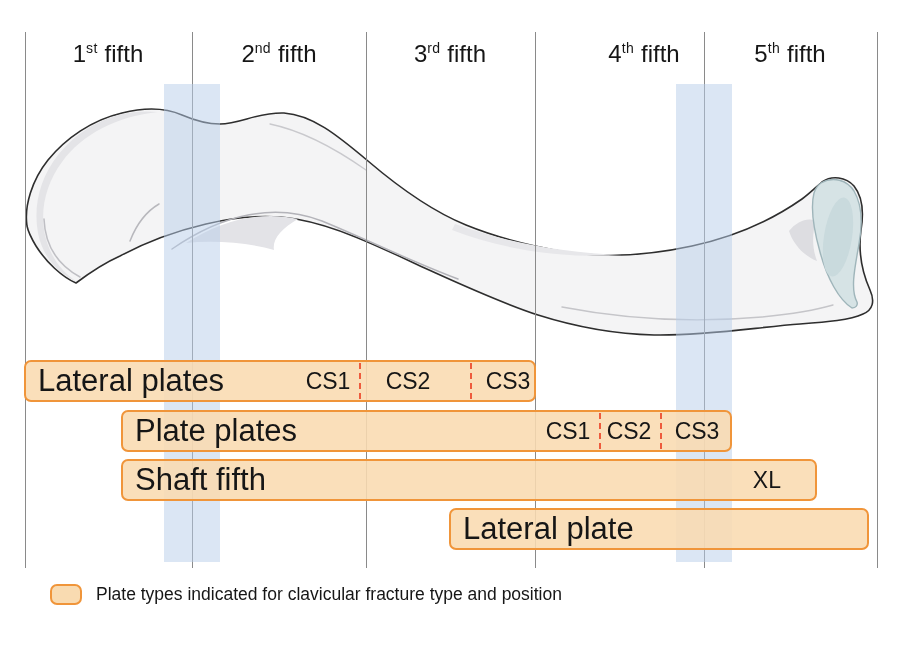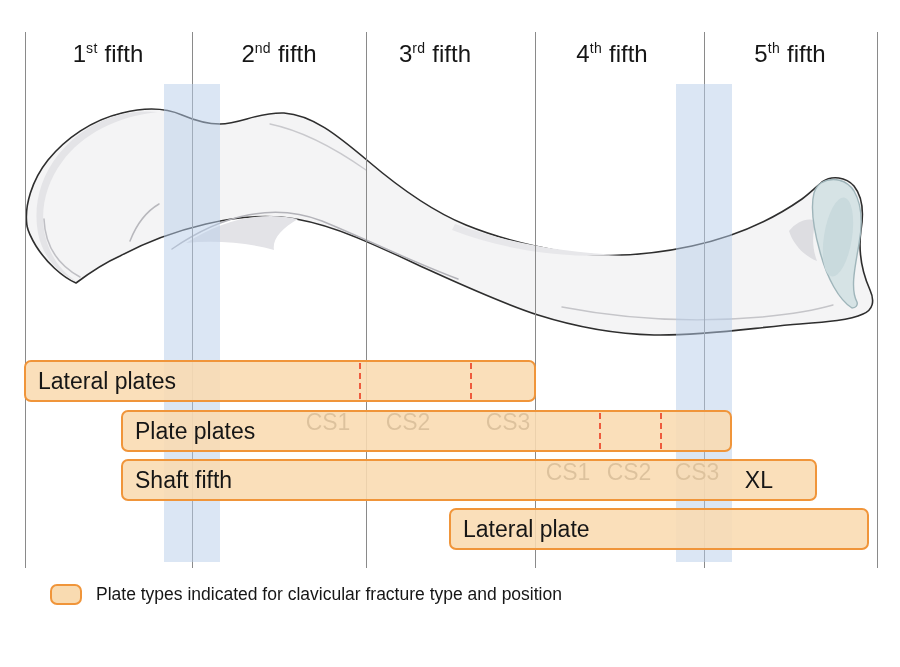--- a/index.html
+++ b/index.html
@@ -14,23 +14,23 @@
     position:absolute; top:40px; transform:translateX(-50%);
     font-size:24px; white-space:nowrap; z-index:5;
   }
   .region-label .ord { font-size:14px; vertical-align:super; line-height:1; letter-spacing:0.3px; }
   .region-label .word { margin-left:7px; }
   .plate-bar {
     position:absolute; height:42px; box-sizing:border-box;
     background:rgba(249,219,177,0.88); border:2px solid #f0953a; border-radius:7px;
     z-index:4;
   }
-  .bar-label { position:absolute; left:12px; top:50%; transform:translateY(-50%); font-size:23px; white-space:nowrap; }
-  .cs  { position:absolute; top:50%; transform:translate(-50%,-50%); font-size:23px; white-space:nowrap;margin-top:41px; }
-  .xl  { position:absolute; right:42px; top:50%; transform:translateY(-50%); font-size:23px; }
+  .bar-label { position:absolute; left:12px; top:50%; transform:translateY(-50%); font-size:31px; white-space:nowrap; }
+  .cs  { position:absolute; top:50%; transform:translate(-50%,-50%); font-size:23px; white-space:nowrap; }
+  .xl  { position:absolute; right:34px; top:50%; transform:translateY(-50%); font-size:23px; }
   .dash { position:absolute; top:1px; bottom:1px; width:0; border-left:2px dashed #ee5b3d; }
   .legend { position:absolute; left:44px; top:584px; z-index:5; }
   .legend-row { display:flex; align-items:center; margin-bottom:6px;padding-left:6px; }
   .swatch { width:32px; height:21px; margin-right:14px; box-sizing:border-box; flex:0 0 auto; }
   .swatch.plate { background:#f9dbb1; border:2.5px solid #f0953a; border-radius:7px; }
   .swatch.ligament { background:#dce7f4; }
   .legend-text { font-size:17.5px; white-space:nowrap; }
 </style>
 </head>
 <body>
@@ -94,24 +94,24 @@
 
   <div class="band" style="left:164px"></div>
   <div class="band" style="left:676px"></div>
 
   <div class="region-label" style="left:108px">
     <span>1</span><sup class="ord">st</sup><span class="word">fifth</span>
   </div>
   <div class="region-label" style="left:279px">
     <span>2</span><sup class="ord">nd</sup><span class="word">fifth</span>
   </div>
-  <div class="region-label" style="left:435px">
+  <div class="region-label" style="left:450px">
     <span>3</span><sup class="ord">rd</sup><span class="word">fifth</span>
   </div>
-  <div class="region-label" style="left:612px">
+  <div class="region-label" style="left:644px">
     <span>4</span><sup class="ord">th</sup><span class="word">fifth</span>
   </div>
   <div class="region-label" style="left:790px">
     <span>5</span><sup class="ord">th</sup><span class="word">fifth</span>
   </div>
 
   <div class="plate-bar" style="left:24px; top:360px; width:512px">
     <span class="bar-label">Lateral plates</span>
     <span class="cs" style="left:302px">CS1</span>
     <div class="dash" style="left:333px"></div>

